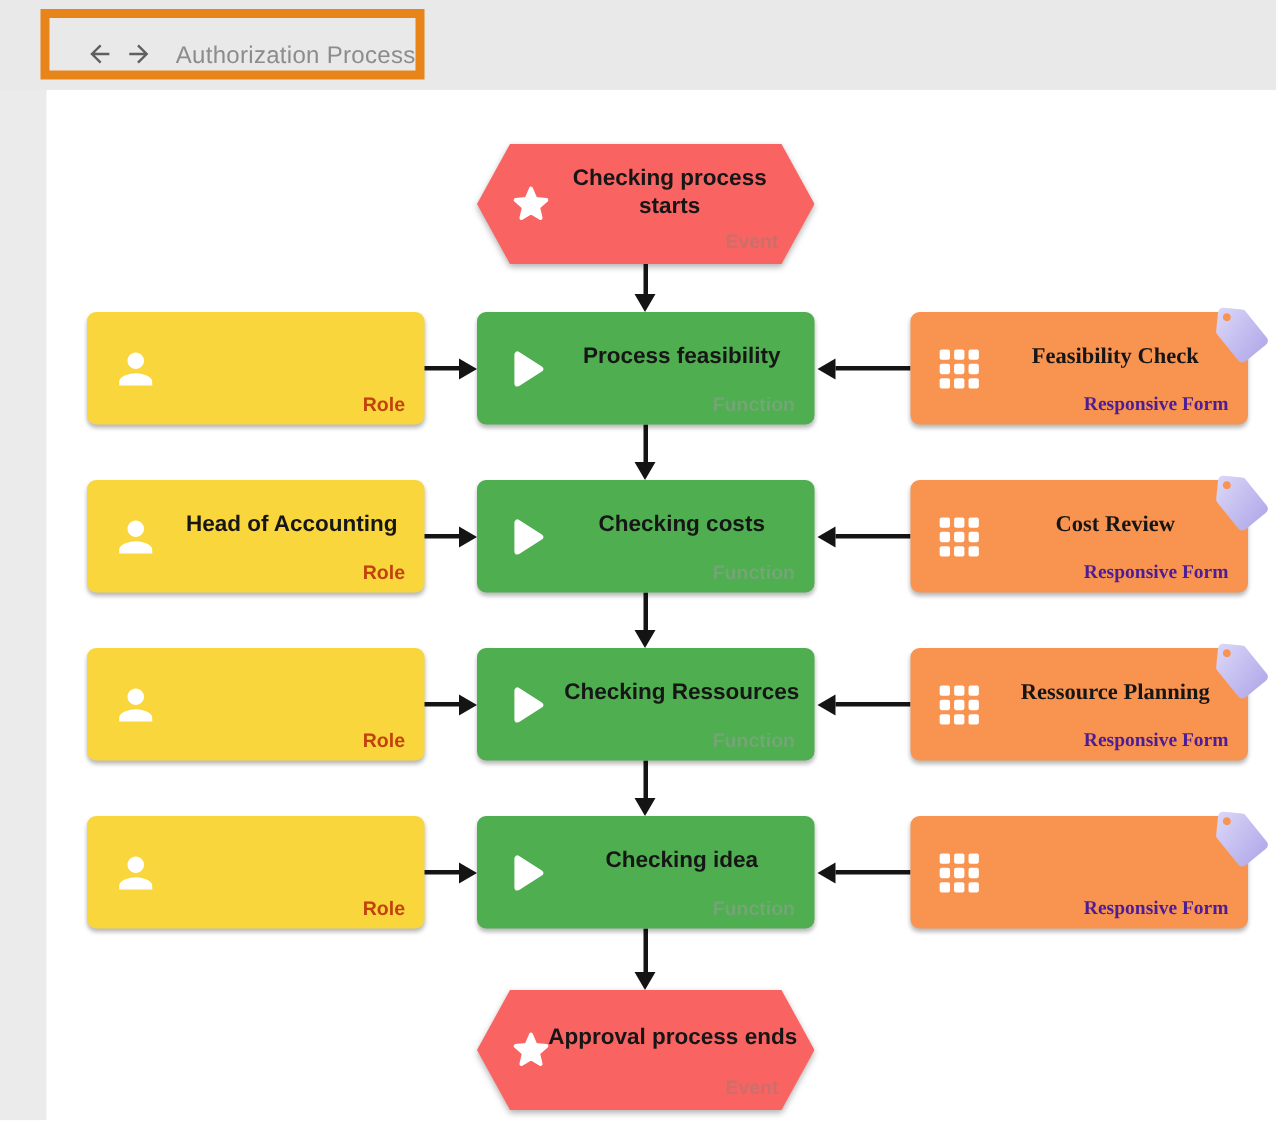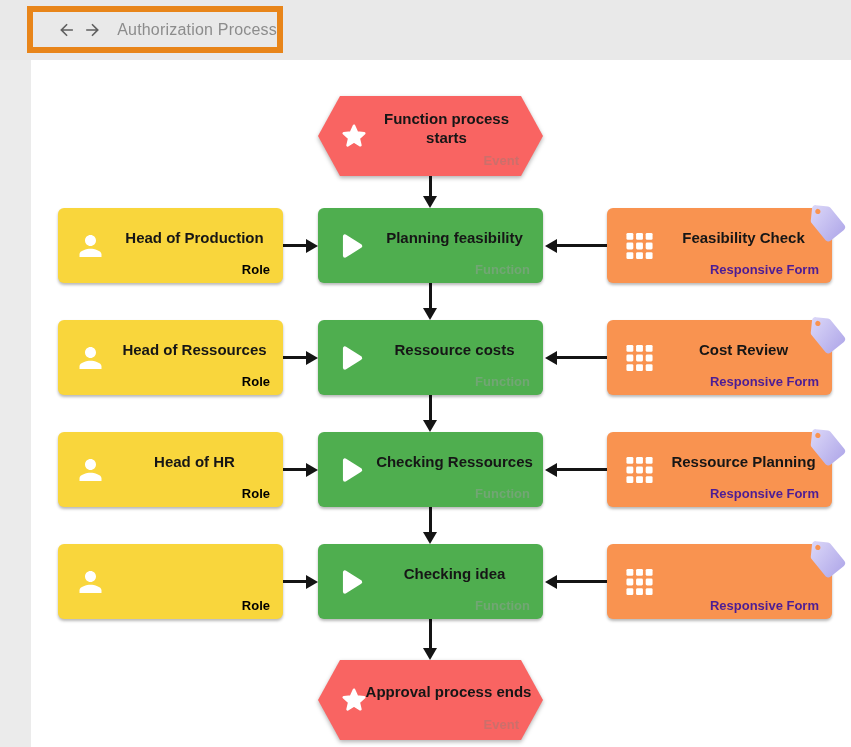--- a/index.html
+++ b/index.html
@@ -16,21 +16,21 @@
   *{margin:0;padding:0;box-sizing:border-box;}
   html,body{background:#fff;}
   body{font-family:"Liberation Sans","DejaVu Sans",sans-serif;}
   .page{position:relative;width:851px;height:747px;background:#fff;overflow:hidden;}
 
   
   .topbar{position:absolute;left:0;top:0;width:851px;height:60px;background:var(--topbar_gray);}
   .leftbar{position:absolute;left:0;top:60px;width:31px;height:687px;background:var(--leftbar_gray);}
   .annotation{position:absolute;left:27px;top:6px;width:256px;height:47px;
     border:6px solid var(--annotation_orange);background:var(--topbar_gray);
-    display:flex;align-items:center;padding-left:24px;}
+    display:flex;align-items:flex-end;padding-left:24px;}
   .navbtn{display:inline-flex;width:22px;height:22px;margin-right:7px;cursor:pointer;}
   .navbtn svg{width:100%;height:100%;fill:#5f5f5f;}
   .hdr-title{margin-left:8px;font-size:16px;color:#8c8c8c;letter-spacing:.2px;white-space:nowrap;}
 
   
   .canvas{position:absolute;left:0;top:0;width:851px;height:747px;}
 
   .event-wrap{position:absolute;width:225px;height:80px;
     filter:drop-shadow(0 2px 2px rgba(0,0,0,.30));}
   .event{position:relative;width:100%;height:100%;background:var(--event_red);
@@ -40,28 +40,28 @@
     display:flex;align-items:center;justify-content:center;text-align:center;
     font-weight:700;font-size:15px;line-height:1.3;color:#161616;}
   .event-end .etitle{left:42px;right:6px;white-space:nowrap;}
   .etype{position:absolute;right:24px;bottom:8px;font-size:13px;font-weight:700;color:#cc6f6b;}
 
   .row{position:absolute;left:0;width:851px;height:75px;}
   .box{position:absolute;top:0;width:225px;height:75px;border-radius:6px;
     box-shadow:0 2px 3px rgba(0,0,0,.28);}
   .box.role{background:var(--role_yellow);}
   .box.function{background:var(--function_green);}
-  .box.form{background:var(--form_orange);}
+  .box.form{background:var(--form_orange);font-family:Liberation Serif, serif;}
   .box .icon{position:absolute;left:16px;top:50%;transform:translateY(-50%);width:33px;height:33px;}
   .icon svg{width:100%;height:100%;display:block;}
   .btitle{position:absolute;left:56px;right:8px;top:2px;bottom:16px;
     display:flex;align-items:center;justify-content:center;text-align:center;
     font-weight:700;font-size:15px;line-height:1.25;color:#161616;}
   .btype{position:absolute;right:13px;bottom:6px;font-size:13px;font-weight:700;}
-  .role .btype{color:#000000;}
+  .role .btype{color:#c2410c;}
   .function .btype{color:#72a674;}
   .form .btype{color:#4c1d95;}
 
   .tag{position:absolute;right:-17px;top:-5px;width:42px;height:42px;transform:rotate(6deg);}
 
   
   .vline{position:absolute;left:429px;width:3px;background:var(--connector_black);}
   .head-down{position:absolute;left:423px;width:0;height:0;
     border-left:7px solid transparent;border-right:7px solid transparent;
     border-top:12px solid var(--connector_black);}
@@ -106,21 +106,21 @@
 
   <div class="canvas">
 
     <div class="event-wrap" style="left:318px;top:96px;">
       <div class="event">
         <span class="icon">
           <svg viewBox="0 0 24 24">
               <path d="M12 3.2l2.6 5.9 6.2.6-4.7 4.2 1.4 6.1-5.5-3.3-5.5 3.3 1.4-6.1-4.7-4.2 6.2-.6z" fill="#fff" stroke="#fff" stroke-width="2.2" stroke-linejoin="round"></path>
             </svg>
         </span>
-        <div class="etitle">Function process starts</div>
+        <div class="etitle">Checking process starts</div>
         <div class="etype">Event</div>
       </div>
     </div>
 
     <div class="vline" style="top:176px;height:22px;"></div>
     <div class="head-down" style="top:196px;"></div>
     <div class="vline" style="top:283px;height:27px;"></div>
     <div class="head-down" style="top:308px;"></div>
     <div class="vline" style="top:395px;height:27px;"></div>
     <div class="head-down" style="top:420px;"></div>
@@ -129,32 +129,31 @@
     <div class="vline" style="top:619px;height:31px;"></div>
     <div class="head-down" style="top:648px;"></div>
 
     <div class="row" style="top:208px;">
       <div class="box role" style="left:58px;">
         <span class="icon">
           <svg viewBox="0 0 24 24">
               <path d="M12 12c2.21 0 4-1.79 4-4s-1.79-4-4-4-4 1.79-4 4 1.79 4 4 4zm0 2c-2.67 0-8 1.34-8 4v2h16v-2c0-2.66-5.33-4-8-4z" fill="#fff"></path>
             </svg>
         </span>
-        <div class="btitle">Head of Production</div>
         <div class="btype">Role</div>
       </div>
       <div class="hline" style="left:283px;width:25px;"></div>
       <div class="head-right" style="left:306px;"></div>
       <div class="box function" style="left:318px;">
         <span class="icon">
           <svg viewBox="0 0 24 24">
               <path d="M8 5v14l11-7z" fill="#fff" stroke="#fff" stroke-width="3" stroke-linejoin="round"></path>
             </svg>
         </span>
-        <div class="btitle">Planning feasibility</div>
+        <div class="btitle">Process feasibility</div>
         <div class="btype">Function</div>
       </div>
       <div class="hline" style="left:557px;width:50px;"></div>
       <div class="head-left" style="left:545px;"></div>
       <div class="box form" style="left:607px;">
         <svg class="tag" viewBox="0 0 24 24">
             <path d="M21.41 11.58l-9-9C12.05 2.22 11.55 2 11 2H4c-1.1 0-2 .9-2 2v7c0 .55.22 1.05.59 1.42l9 9c.36.36.86.58 1.41.58.55 0 1.05-.22 1.41-.59l7-7c.37-.36.59-.86.59-1.41 0-.55-.22-1.05-.59-1.42zM5.5 7C4.67 7 4 6.33 4 5.5S4.67 4 5.5 4 7 4.67 7 5.5 6.33 7 5.5 7z" fill="url(#tagGrad)"></path>
           </svg>
         <span class="icon">
           <svg viewBox="0 0 24 24" fill="#fff">
@@ -174,32 +173,32 @@
       </div>
     </div>
 
     <div class="row" style="top:320px;">
       <div class="box role" style="left:58px;">
         <span class="icon">
           <svg viewBox="0 0 24 24">
               <path d="M12 12c2.21 0 4-1.79 4-4s-1.79-4-4-4-4 1.79-4 4 1.79 4 4 4zm0 2c-2.67 0-8 1.34-8 4v2h16v-2c0-2.66-5.33-4-8-4z" fill="#fff"></path>
             </svg>
         </span>
-        <div class="btitle">Head of Ressources</div>
+        <div class="btitle">Head of Accounting</div>
         <div class="btype">Role</div>
       </div>
       <div class="hline" style="left:283px;width:25px;"></div>
       <div class="head-right" style="left:306px;"></div>
       <div class="box function" style="left:318px;">
         <span class="icon">
           <svg viewBox="0 0 24 24">
               <path d="M8 5v14l11-7z" fill="#fff" stroke="#fff" stroke-width="3" stroke-linejoin="round"></path>
             </svg>
         </span>
-        <div class="btitle">Ressource costs</div>
+        <div class="btitle">Checking costs</div>
         <div class="btype">Function</div>
       </div>
       <div class="hline" style="left:557px;width:50px;"></div>
       <div class="head-left" style="left:545px;"></div>
       <div class="box form" style="left:607px;">
         <svg class="tag" viewBox="0 0 24 24">
             <path d="M21.41 11.58l-9-9C12.05 2.22 11.55 2 11 2H4c-1.1 0-2 .9-2 2v7c0 .55.22 1.05.59 1.42l9 9c.36.36.86.58 1.41.58.55 0 1.05-.22 1.41-.59l7-7c.37-.36.59-.86.59-1.41 0-.55-.22-1.05-.59-1.42zM5.5 7C4.67 7 4 6.33 4 5.5S4.67 4 5.5 4 7 4.67 7 5.5 6.33 7 5.5 7z" fill="url(#tagGrad)"></path>
           </svg>
         <span class="icon">
           <svg viewBox="0 0 24 24" fill="#fff">
@@ -219,21 +218,20 @@
       </div>
     </div>
 
     <div class="row" style="top:432px;">
       <div class="box role" style="left:58px;">
         <span class="icon">
           <svg viewBox="0 0 24 24">
               <path d="M12 12c2.21 0 4-1.79 4-4s-1.79-4-4-4-4 1.79-4 4 1.79 4 4 4zm0 2c-2.67 0-8 1.34-8 4v2h16v-2c0-2.66-5.33-4-8-4z" fill="#fff"></path>
             </svg>
         </span>
-        <div class="btitle">Head of HR</div>
         <div class="btype">Role</div>
       </div>
       <div class="hline" style="left:283px;width:25px;"></div>
       <div class="head-right" style="left:306px;"></div>
       <div class="box function" style="left:318px;">
         <span class="icon">
           <svg viewBox="0 0 24 24">
               <path d="M8 5v14l11-7z" fill="#fff" stroke="#fff" stroke-width="3" stroke-linejoin="round"></path>
             </svg>
         </span>

